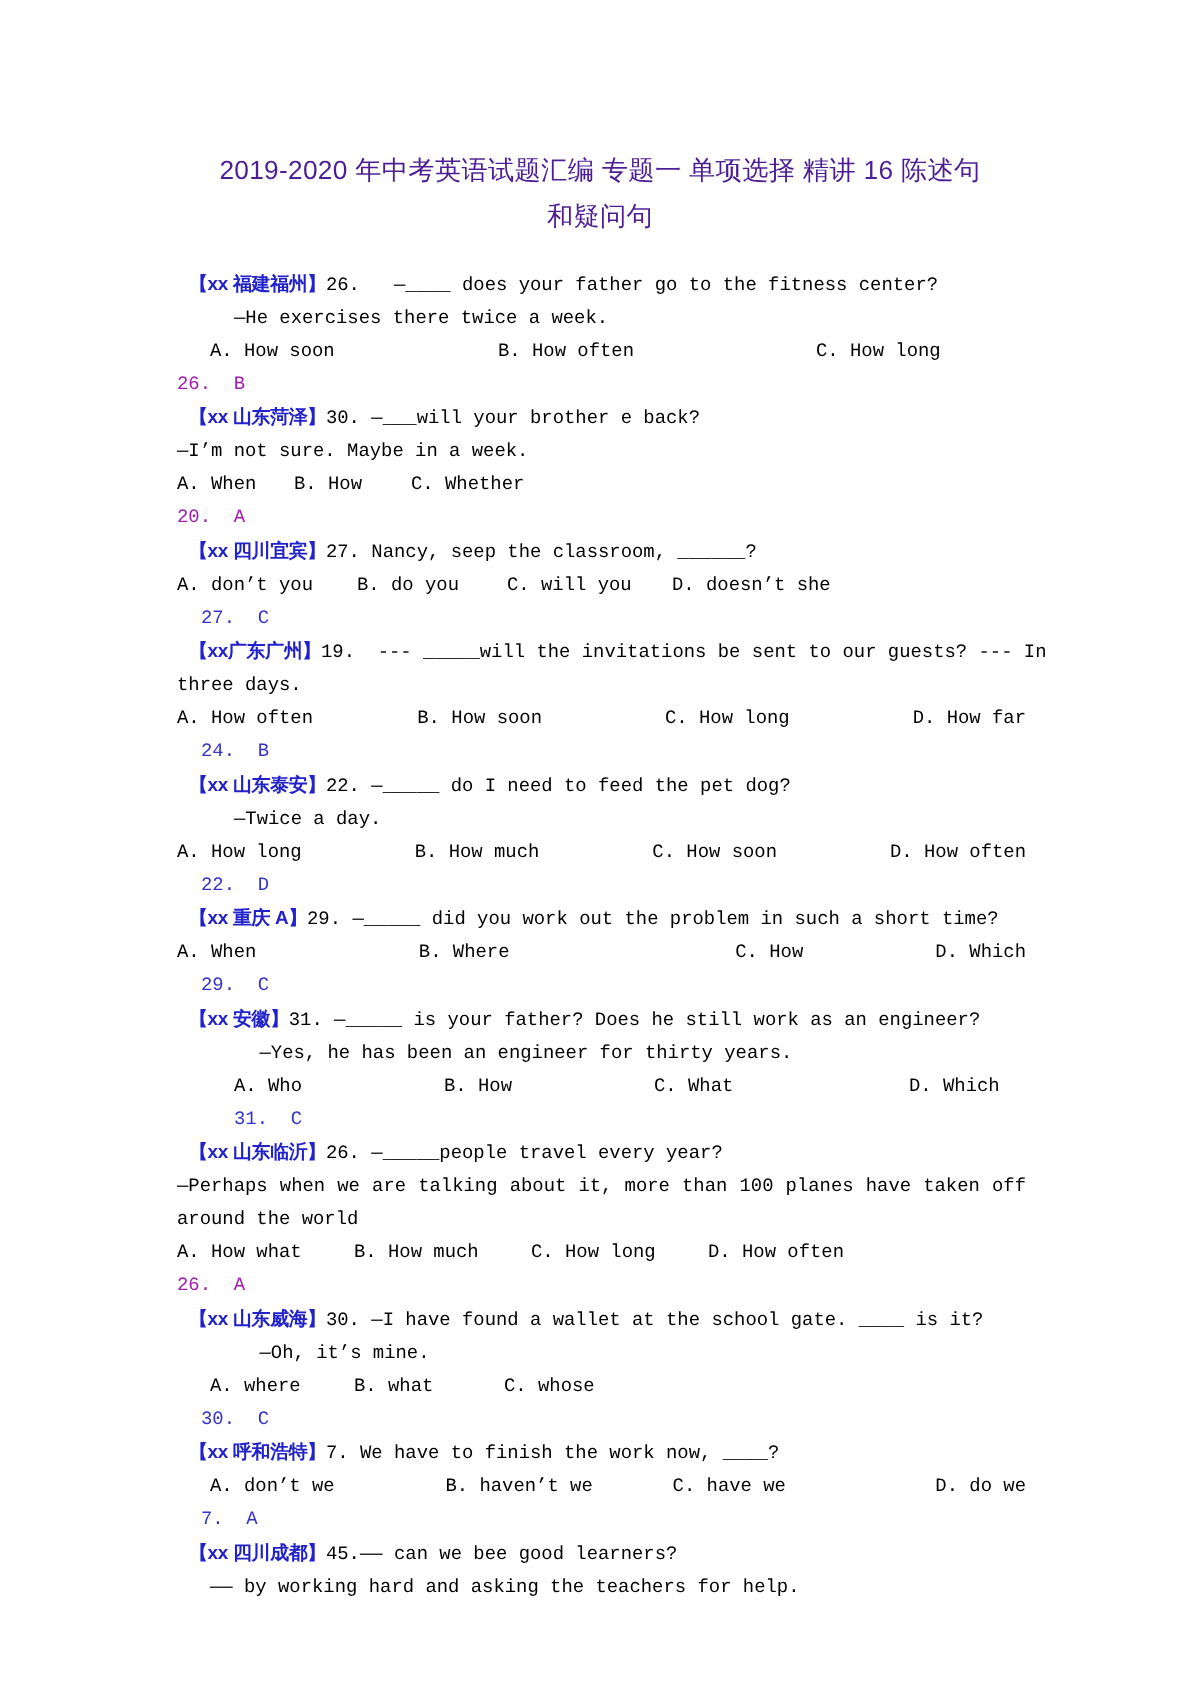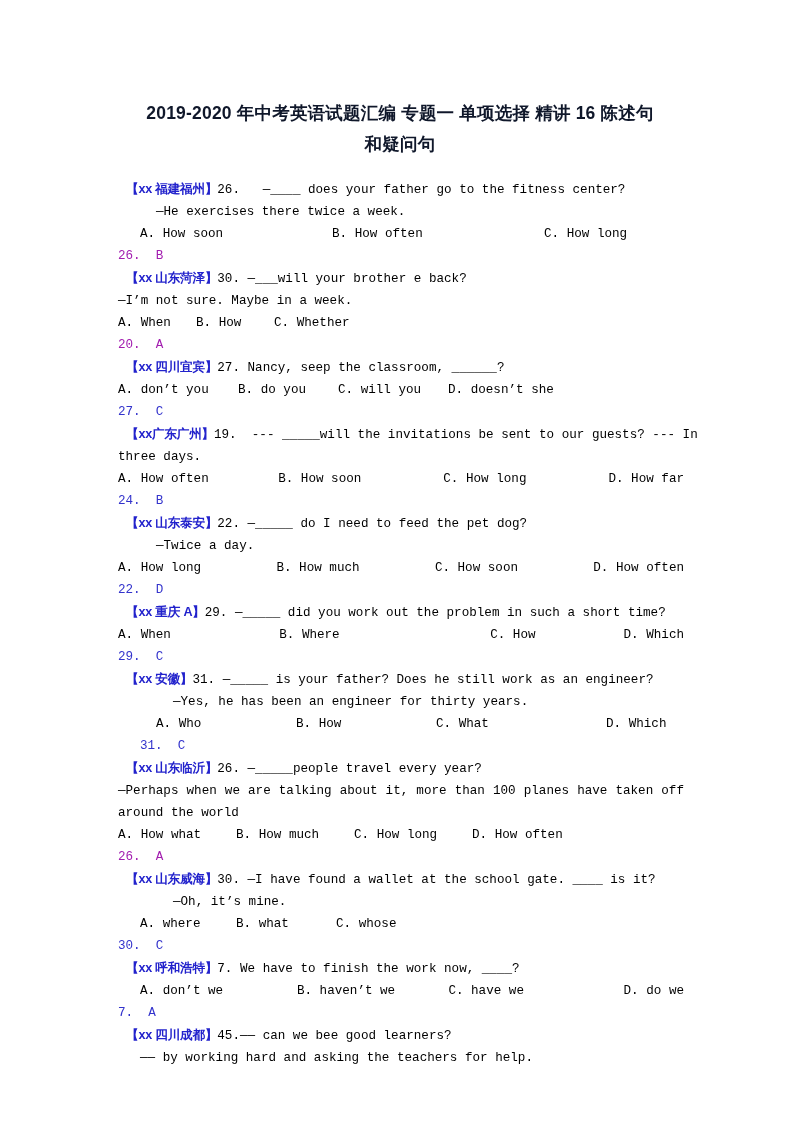--- a/index.html
+++ b/index.html
@@ -27,23 +27,23 @@
     padding: 0;
   }
 
   
   .doc-title {
     position: absolute;
     left: 118px;
     top: 98px;
     width: 564px;
     text-align: center;
-    color: #0f172a;
+    color: #4c1d95;
     font-family: "Liberation Sans", "DejaVu Sans", sans-serif;
-    font-weight: bold;
+    font-weight: normal;
     font-size: 17.5px;
     line-height: 31px;
     letter-spacing: 0.2px;
   }
   .doc-title .ln { display: block; white-space: nowrap; }
   .doc-title .ln2 { white-space: normal; }
 
   
   .body-block {
     position: absolute;
@@ -74,20 +74,21 @@
   .tag {
     color: #2222cc;
     font-family: "Liberation Sans", "DejaVu Sans", sans-serif;
     font-weight: bold;
     font-size: 12.6px;
     letter-spacing: -0.2px;
   }
 
   .ans-blue {
     color: #3333cc;
+    margin-left: 16px;
   }
   .ans-black {
     color: #a21caf;
   }
 
   
   .i1 { padding-left: 8px; }
   .i2 { padding-left: 22px; }
   .i3 { padding-left: 38px; }
   .i4 { padding-left: 55px; }

